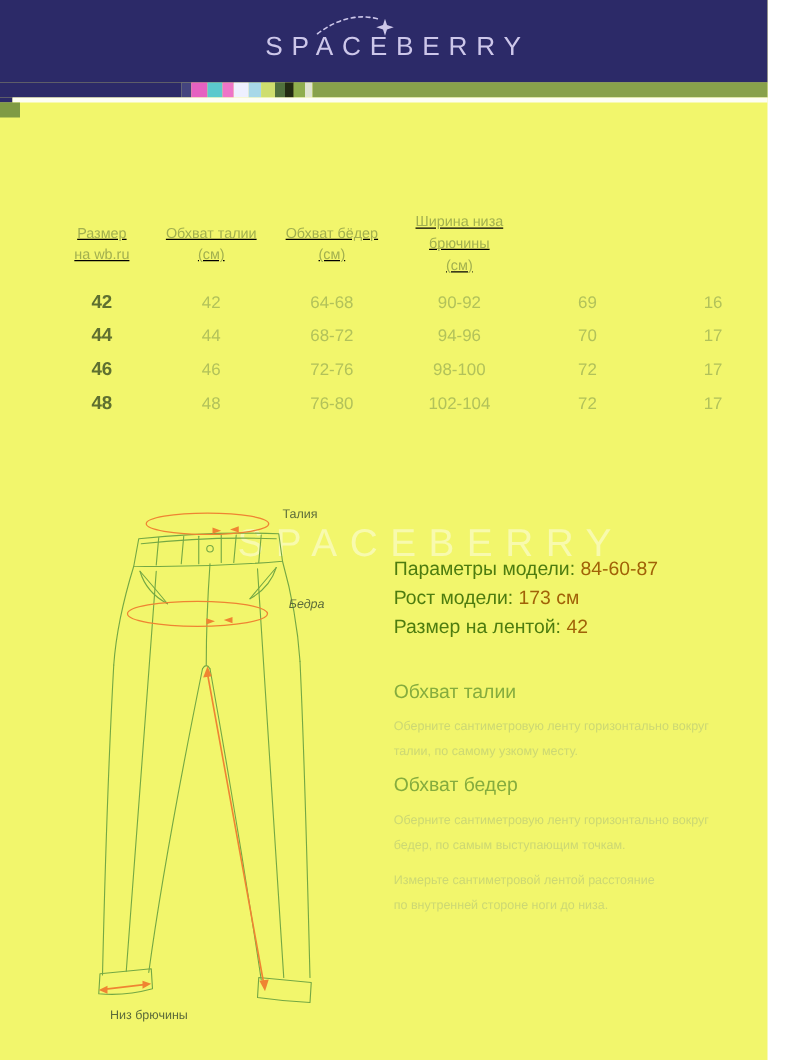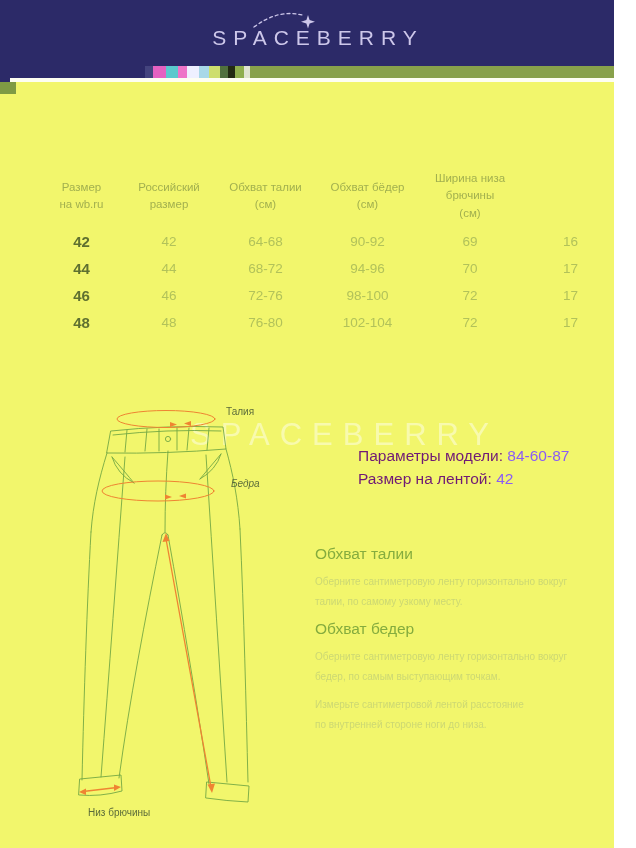--- a/index.html
+++ b/index.html
@@ -34,21 +34,21 @@
   .white-strip{position:absolute;left:10px;top:78px;width:626px;height:4px;background:#fdfef2;}
   .olive-chip{position:absolute;left:0;top:82px;width:16px;height:12px;background:#7f9b44;}
 
   
   .watermark{position:absolute;left:190px;top:417px;font-size:31px;letter-spacing:10px;
     color:rgba(255,255,255,0.45);font-weight:400;white-space:nowrap;}
 
   
   .size-table{position:absolute;left:40px;top:170px;width:580px;}
   .t-head,.t-row{display:grid;grid-template-columns:83px 92px 101px 103px 102px 99px;}
-  .t-head{height:52px;align-items:center;}
+  .t-head{height:52px;align-items:center;text-decoration:underline;}
   .th-cell{white-space:pre-line;text-align:center;font-size:11.5px;line-height:1.5;
     color:#a2b04f;}
   .t-row{height:27px;align-items:center;margin-top:0;}
   .t-rows{margin-top:6px;}
   .td-cell{text-align:center;font-size:13.5px;color:#b2c25a;}
   .td-size{font-size:15px;font-weight:bold;color:#5f7030;}
 
   
   .diagram{position:absolute;left:65px;top:403px;width:250px;height:432px;}
   .g-line{fill:none;stroke:#74a844;stroke-width:0.9;stroke-linejoin:round;stroke-linecap:round;}
@@ -57,22 +57,22 @@
   .o-fill{fill:#ef8432;stroke:none;}
 
   .dlabel{position:absolute;font-size:10px;color:#5b6b3a;}
   .lbl-waist{left:226px;top:406px;}
   .lbl-hips{left:231px;top:478px;font-style:italic;}
   .lbl-inseam{left:191px;top:565px;width:100px;line-height:1.7;}
   .lbl-hem{left:88px;top:807px;}
 
   
   .model-info{position:absolute;left:315px;top:444px;font-size:15.5px;line-height:23px;}
-  .mi-label{color:#701a75;margin-left:43px;}
-  .mi-value{color:#8b5cf6;}
+  .mi-label{color:#4d7c0f;}
+  .mi-value{color:#a16207;}
 
   
   .section{position:absolute;left:315px;width:305px;}
   .s1{top:545px;} .s2{top:620px;} .s3{top:695px;}
   .s-title{font-size:15.5px;color:#85ac3e;margin-bottom:9px;}
   .s-body{font-size:10px;line-height:20px;color:#ccd873;white-space:pre-line;}
 </style>
 </head>
 <body>
 
@@ -108,22 +108,20 @@
   </div>
   <div class="white-strip"></div>
   <div class="olive-chip"></div>
 
   <div class="watermark">SPACEBERRY</div>
 
   <div class="size-table">
     <div class="t-head">
       <div class="th-cell">Размер
 на wb.ru</div>
-      <div class="th-cell">Российский
-размер</div>
       <div class="th-cell">Обхват талии
 (см)</div>
       <div class="th-cell">Обхват бёдер
 (см)</div>
       <div class="th-cell">Ширина низа
 брючины
 (см)</div>
     </div>
     <div class="t-rows">
       <div class="t-row">
@@ -224,20 +222,24 @@
   <div class="dlabel lbl-waist">Талия</div>
   <div class="dlabel lbl-hips">Бедра</div>
   <div class="dlabel lbl-hem">Низ брючины</div>
 
   <div class="model-info">
     <div>
       <span class="mi-label">Параметры модели:</span>
       <span class="mi-value">84-60-87</span>
     </div>
     <div>
+      <span class="mi-label">Рост модели:</span>
+      <span class="mi-value">173 см</span>
+    </div>
+    <div>
       <span class="mi-label">Размер на лентой:</span>
       <span class="mi-value">42</span>
     </div>
   </div>
 
   <div class="section s1">
     <div class="s-title">Обхват талии</div>
     <div class="s-body">Оберните сантиметровую ленту горизонтально вокруг
 талии, по самому узкому месту.</div>
   </div>

